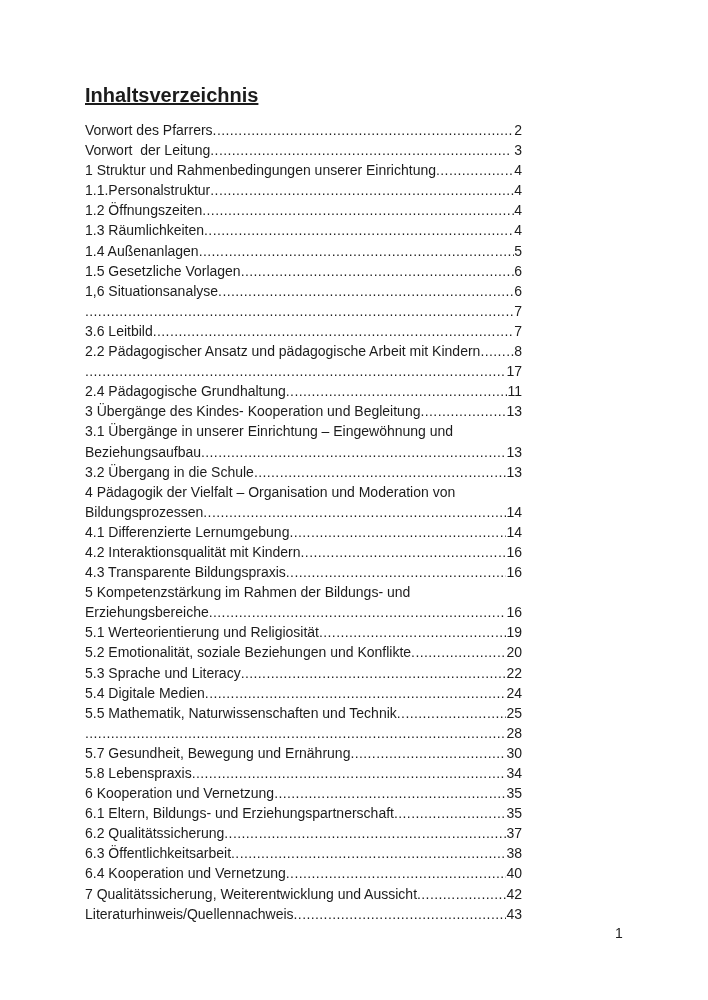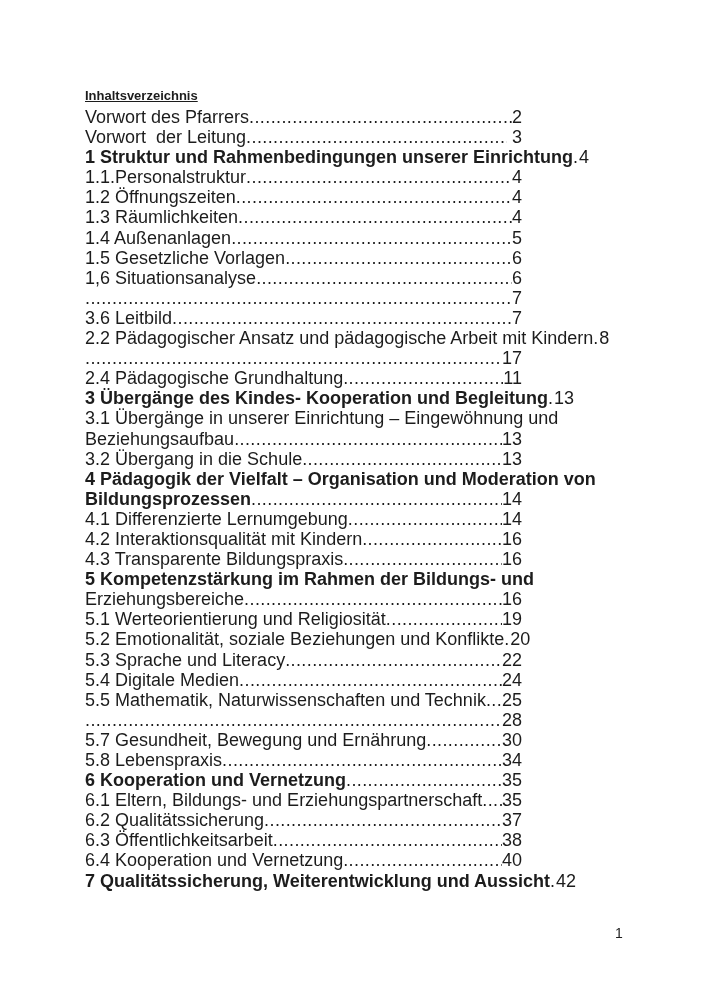--- a/index.html
+++ b/index.html
@@ -12,36 +12,36 @@
     color: #1c1c1c;
     overflow: hidden;
   }
   .content {
     position: absolute;
     left: 85px;
     top: 85px;
     width: 437px;
   }
   .title {
-    font-size: 13px;
+    font-size: 20px;
     font-weight: bold;
     text-decoration: underline;
     line-height: 21px;
-    margin-bottom: 1px;
+    margin-bottom: 14px;
   }
   .toc-row {
     display: flex;
     align-items: baseline;
-    font-size: 18px;
+    font-size: 14px;
     line-height: 20.1px;
     white-space: pre;
     text-align: right;
   }
   .toc-row .label { flex: 0 0 auto; }
-  .toc-row .label.bold { font-weight: bold; }
+  .toc-row .label.bold { font-weight: normal; }
   .toc-row .leader {
     flex: 1 1 auto;
     overflow: hidden;
     white-space: nowrap;
     min-width: 6px;
   }
   .toc-row .leader::after {
     content: "....................................................................................................................................................................";
     letter-spacing: 0.4px;
   }
@@ -246,16 +246,21 @@
         <div class="toc-row">
     <span class="label">6.4 Kooperation und Vernetzung</span>
     <span class="leader"></span>
     <span class="page-num">40</span>
   </div>
         <div class="toc-row">
     <span class="label bold">7 Qualitätssicherung, Weiterentwicklung und Aussicht</span>
     <span class="leader"></span>
     <span class="page-num">42</span>
   </div>
+        <div class="toc-row">
+    <span class="label">Literaturhinweis/Quellennachweis</span>
+    <span class="leader"></span>
+    <span class="page-num">43</span>
+  </div>
       </div>
   </div>
   <div class="footer-page-number">1</div>
 </div>
 
 </body></html>

